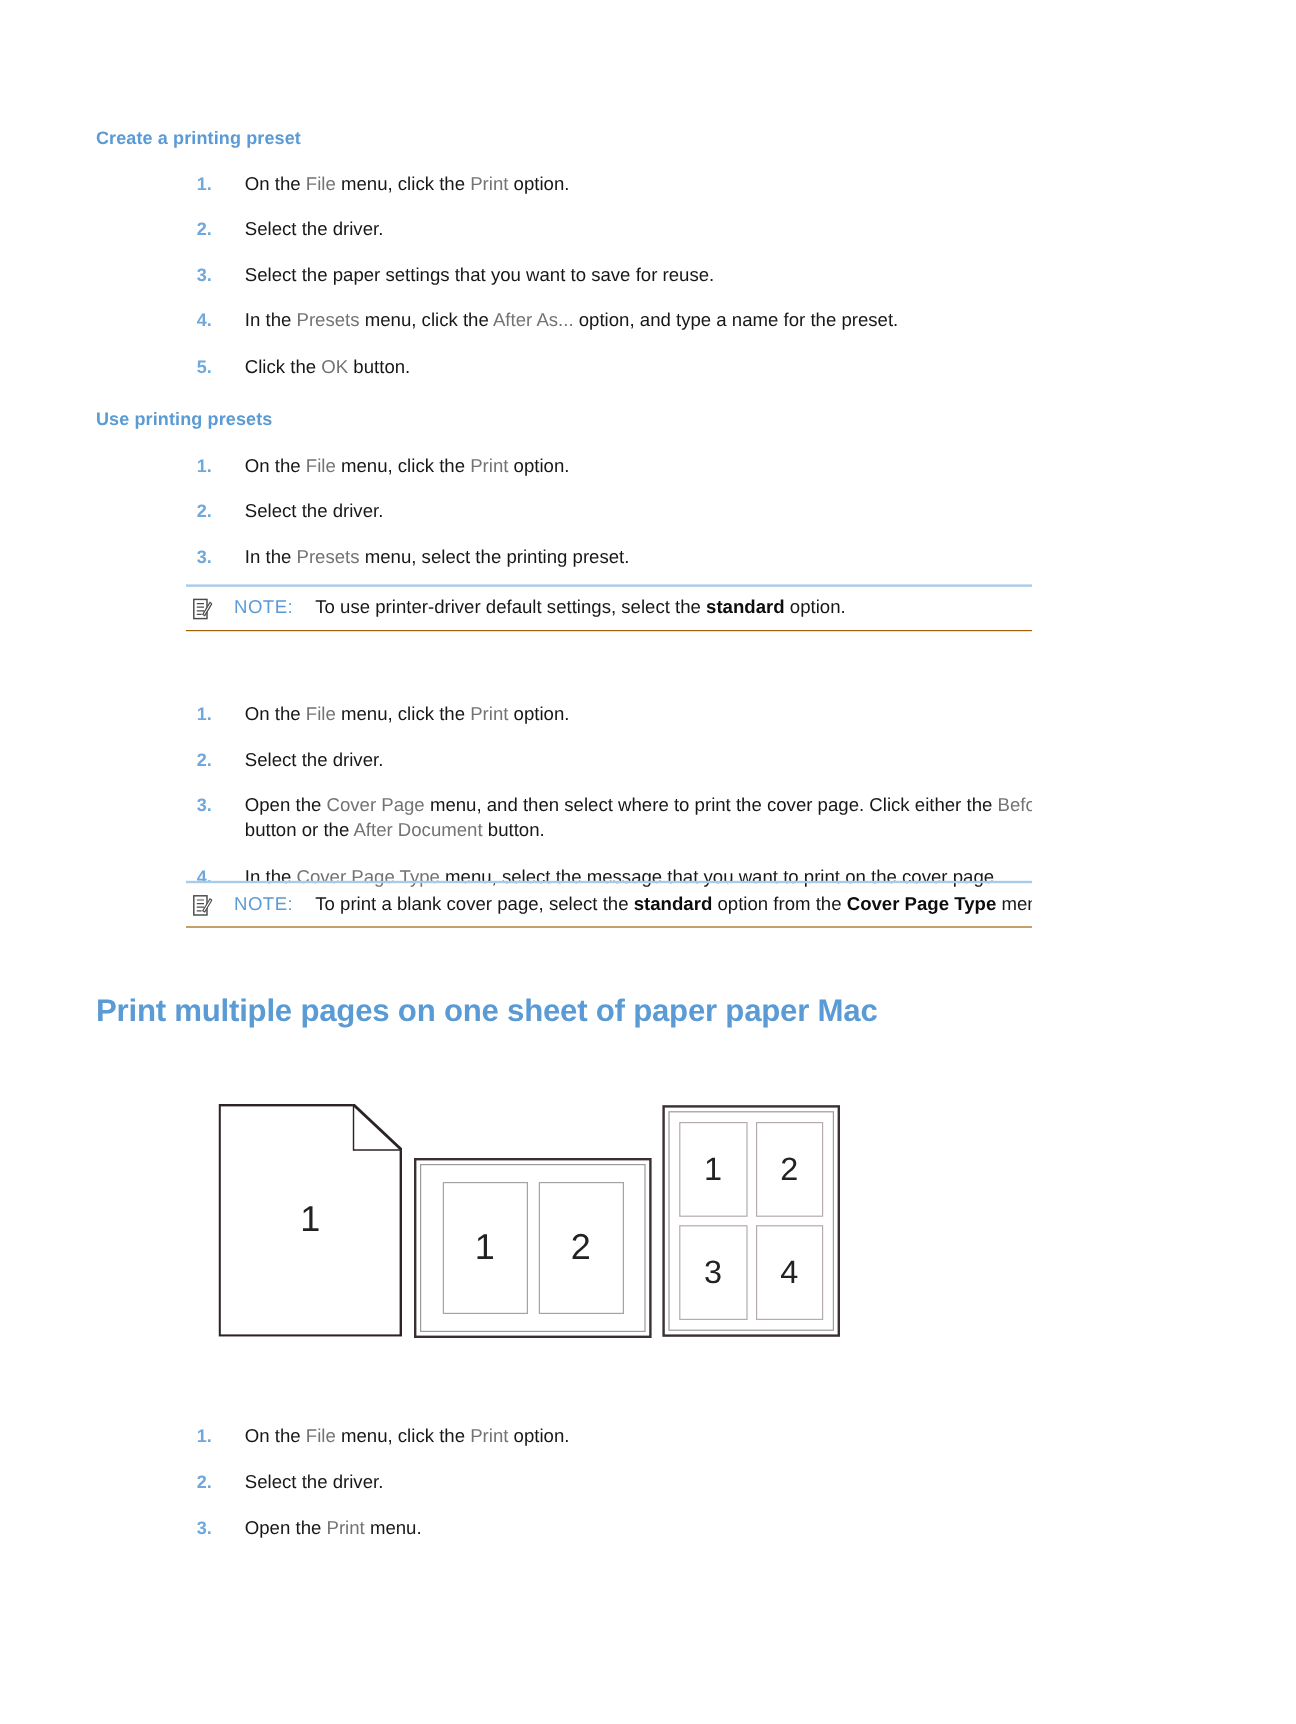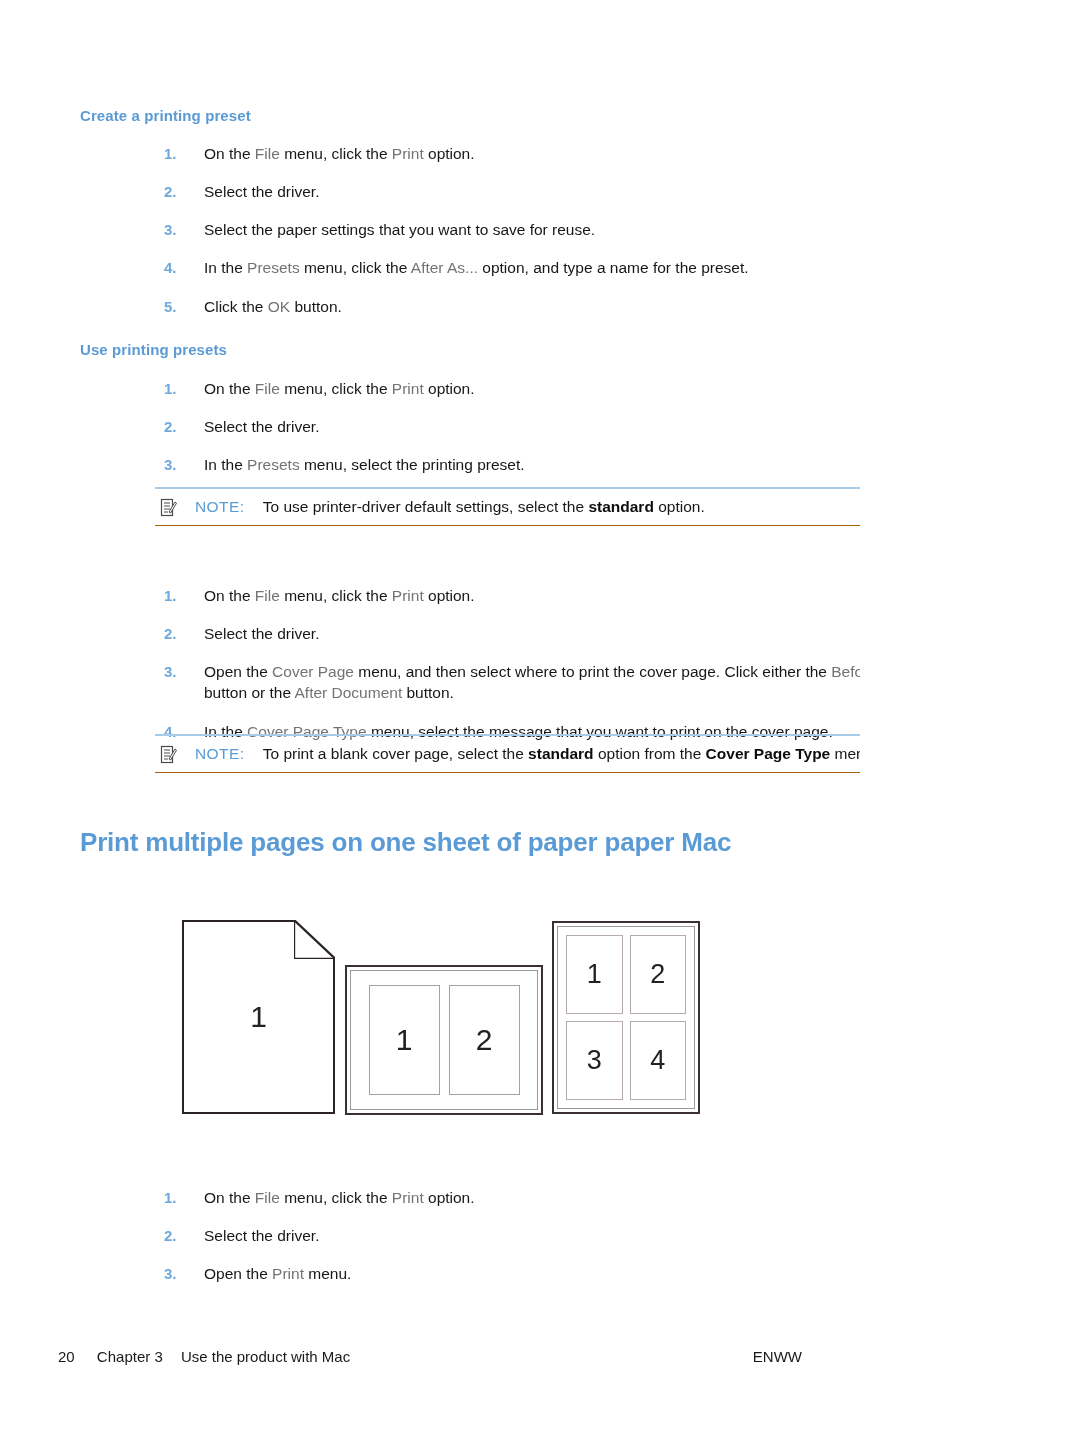--- a/index.html
+++ b/index.html
@@ -366,22 +366,14 @@
   </div>
   <div class="step" style="top:1225px;">
     <span class="num">2.</span>
     <span class="txt">Select the driver.</span>
   </div>
   <div class="step" style="top:1263px;">
     <span class="num">3.</span>
     <span class="txt">Open the <b>Print</b> menu.</span>
   </div>
 
-  <div class="footer">
-    <div class="footer-left">
-      <span class="pg">20</span>
-      <span class="chap">Chapter 3</span>
-      <span>Use the product with Mac</span>
-    </div>
-    <div class="footer-right">ENWW</div>
-  </div>
 
 </div>
 
 </body></html>

